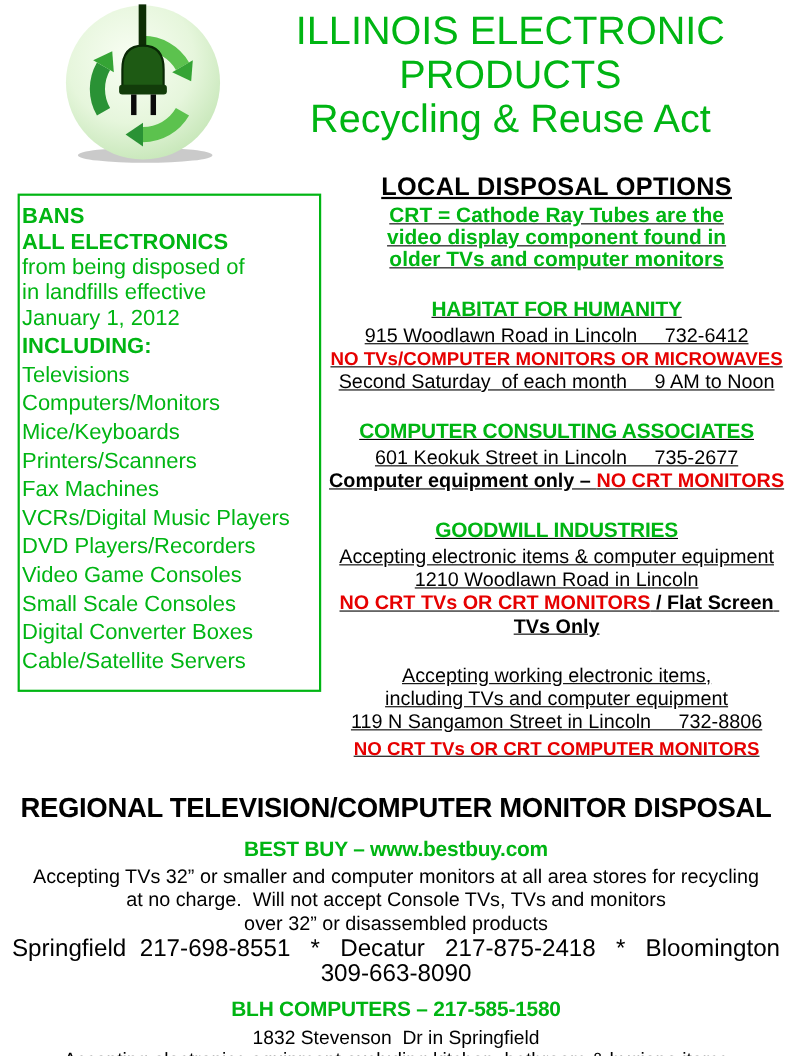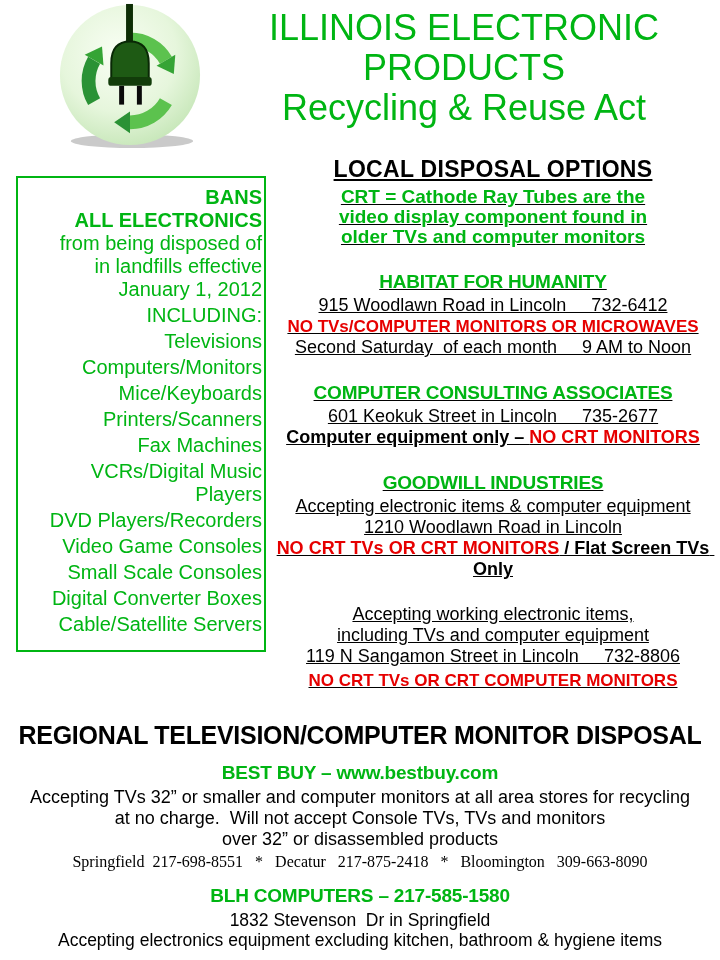--- a/index.html
+++ b/index.html
@@ -20,27 +20,27 @@
   .logo{position:absolute;left:40px;top:2px;width:180px;height:148px;}
   .title{
     position:absolute;left:222px;top:8px;width:484px;
     text-align:center;color:var(--green);
     font-size:36px;line-height:40px;font-weight:400;
   }
 
   
   .main{display:flex;align-items:flex-start;}
   .bans-box{
-    margin-left:16px;margin-top:26px;width:250px;box-sizing:border-box;
+    margin-left:16px;margin-top:26px;width:276px;box-sizing:border-box;
     border:2px solid var(--green);color:var(--green);
-    text-align:right;font-size:20px;padding:8px 2px 14px;
+    text-align:left;font-size:20px;padding:8px 2px 14px;
   }
   .bans-box .h{font-weight:bold;line-height:23px;}
   .bans-box .b{line-height:23px;}
-  .including{font-weight:normal;line-height:23px;margin:3px 0;}
+  .including{font-weight:bold;line-height:23px;margin:3px 0;}
   .bans-list{list-style:none;margin:0;padding:0;}
   .bans-list li{line-height:23px;margin-top:3px;}
 
   .local{flex:1;text-align:center;margin-top:6px;text-decoration:underline;}
   .local h2{
     font-size:23px;font-weight:bold;margin:0 0 4px;color:var(--black);
     letter-spacing:0.3px;
   }
   .crt-note{color:var(--green);font-weight:bold;font-size:19px;line-height:20px;}
   .entry{margin-top:24px;}
@@ -49,21 +49,21 @@
   .warn{font-size:17px;font-weight:bold;color:var(--red);line-height:21px;white-space:pre-wrap;}
   .bold-black{font-weight:bold;color:var(--black);}
   .red-seg{font-weight:bold;color:var(--red);}
 
   
   .regional{text-align:center;margin-top:30px;}
   .regional h2{font-size:25px;font-weight:bold;margin:0;letter-spacing:-0.3px;}
   .regional .entry{margin-top:12px;}
   .regional h3{font-size:19px;font-weight:bold;color:var(--green);margin:0 0 3px;}
   .regional .line{font-size:18px;line-height:21px;}
-  .regional .phones{font-size:16px;line-height:23px;white-space:pre-wrap;font-family:Liberation Serif, serif;}
+  .regional .phones{font-size:22px;line-height:23px;white-space:pre-wrap;}
   .regional .blh .line{font-size:17.5px;line-height:20px;}
 </style>
 </head>
 <body>
 
 <div class="page">
 
   <header>
     <div class="logo">
       <svg viewBox="0 0 180 150" width="180" height="148">

